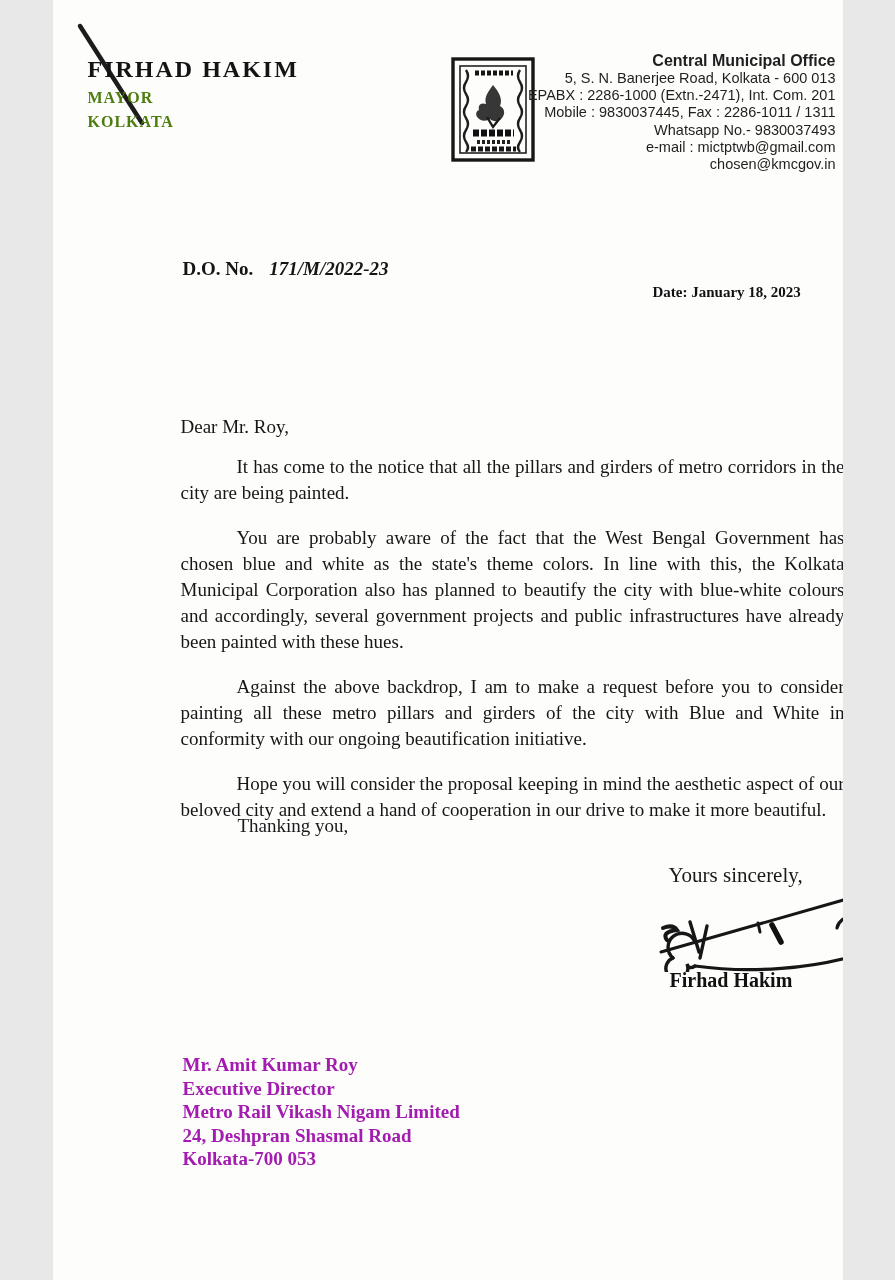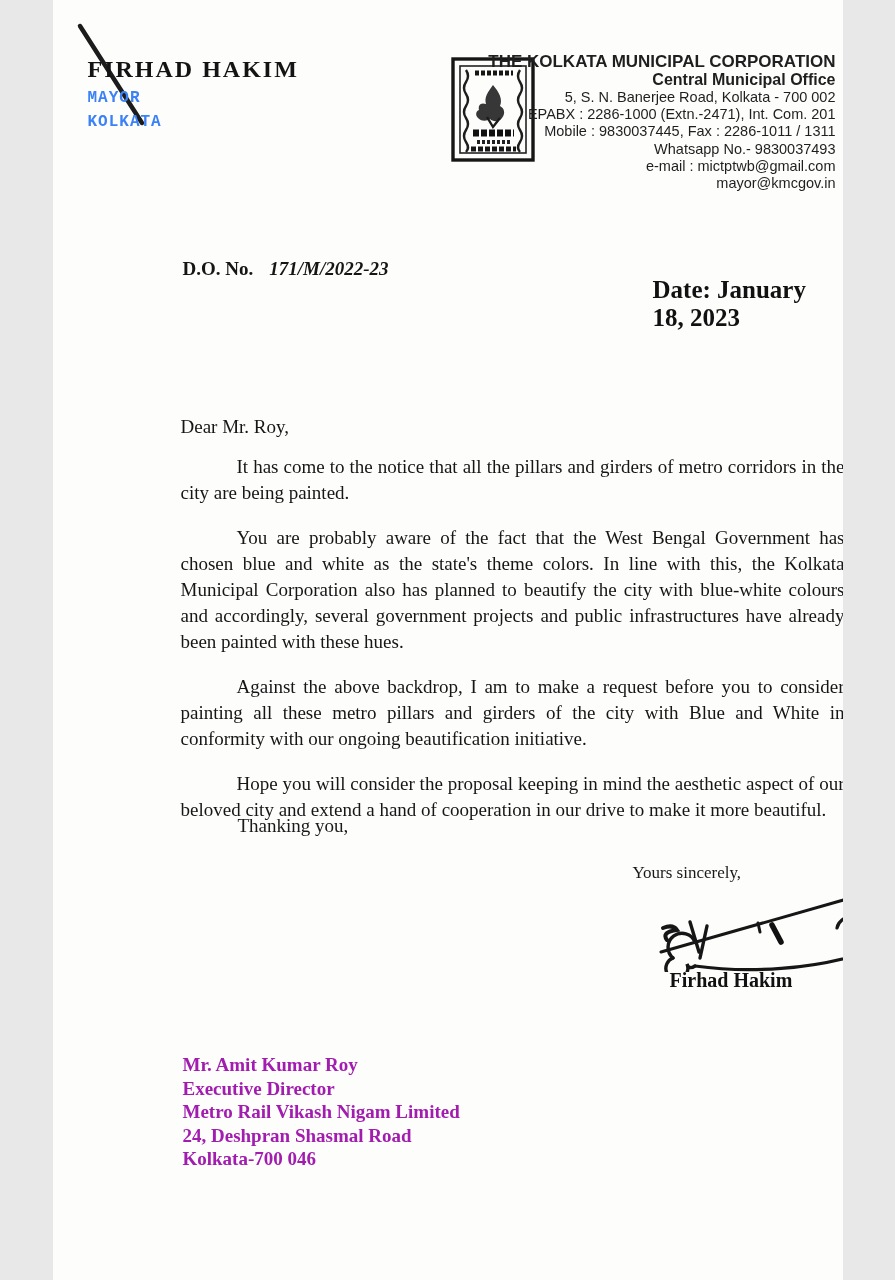--- a/index.html
+++ b/index.html
@@ -12,56 +12,56 @@
     color:#1a1a1a;
     font-family:"Liberation Serif", serif;
   }
   
   .sender-block{position:absolute;left:35px;top:56px;}
   .sender-name{
     font-family:"Liberation Serif", serif;
     font-weight:bold;font-size:24px;letter-spacing:2px;color:#141414;
   }
   .sender-sub{
-    font-family:Liberation Mono, monospace;
-    font-weight:bold;font-size:16px;letter-spacing:1px;color:#3b82f6;
+    font-family:Liberation Serif, serif;
+    font-weight:bold;font-size:16px;letter-spacing:1px;color:#4d7c0f;
     margin-top:6px;
   }
   .emblem{position:absolute;left:398px;top:57px;width:84px;height:105px;}
   .org-block{
     position:absolute;right:7px;top:52px;width:430px;
     text-align:right;
     font-family:"Liberation Sans", sans-serif;color:#1f1f1f;
   }
   .org-name{font-weight:bold;font-size:17px;line-height:19px;}
   .org-office{font-weight:bold;font-size:16px;line-height:18px;}
   .org-line{font-size:14.5px;line-height:17.2px;}
   
   .ref-no{
     position:absolute;left:130px;top:258px;
     font-weight:bold;font-size:19px;color:#151515;
   }
   .ref-no .val{margin-left:16px;font-style:italic;}
   .ref-date{
-    position:absolute;left:600px;top:276px;
-    font-weight:bold;font-size:25px;color:#111;
+    position:absolute;left:600px;top:284px;
+    font-weight:bold;font-size:15px;color:#111;
   }
   
   .letter-body{
     position:absolute;left:128px;top:414px;width:664px;
     font-size:19px;line-height:26px;color:#161616;
   }
   .salutation{margin:0 0 14px 0;}
   .letter-body p.para{
     margin:0 0 19px 0;
     text-align:justify;
     text-indent:56px;
   }
   .thanking{position:absolute;left:185px;top:815px;font-size:19px;}
-  .sincerely{position:absolute;left:580px;top:863px;font-size:17px;}
+  .sincerely{position:absolute;left:616px;top:863px;font-size:21px;}
   .signature{position:absolute;left:590px;top:882px;width:265px;height:90px;}
   .signatory{
     position:absolute;left:617px;top:969px;
     font-weight:bold;font-size:20px;color:#111;
   }
   
   .recipient{
     position:absolute;left:130px;top:1053px;
     font-weight:bold;font-size:19px;line-height:23.5px;color:#a21caf;
   }
@@ -98,28 +98,27 @@
 
     <path d="M42 28 c-5 7 -9 12 -7 19 c-6 -2 -8 2 -7 6 c-3 1 -4 5 -1 8 c4 4 9 3 12 1 c3 3 9 3 12 -1 c4 -5 2 -10 -2 -12 c3 -7 -1 -14 -7 -21 z" fill="#1b1b1b" opacity="0.88"></path>
     <path d="M36 60 l6 10 l7 -9" fill="none" stroke="#1b1b1b" stroke-width="2.4"></path>
 
     <line x1="22" y1="76" x2="63" y2="76" stroke="#111" stroke-width="7" stroke-dasharray="6 2"></line>
     <line x1="26" y1="85" x2="59" y2="85" stroke="#222" stroke-width="4" stroke-dasharray="3 2"></line>
     <line x1="20" y1="92" x2="65" y2="92" stroke="#161616" stroke-width="5" stroke-dasharray="5 2"></line>
   </svg>
 
   <div class="org-block">
-    <div class="org-name">THE KOLKATA MUNICIPAL CORPORATION</div>
     <div class="org-office">Central Municipal Office</div>
-    <div class="org-line">5, S. N. Banerjee Road, Kolkata - 700 002</div>
+    <div class="org-line">5, S. N. Banerjee Road, Kolkata - 600 013</div>
     <div class="org-line">EPABX : 2286-1000 (Extn.-2471), Int. Com. 201</div>
     <div class="org-line">Mobile : 9830037445, Fax : 2286-1011 / 1311</div>
     <div class="org-line">Whatsapp No.- 9830037493</div>
     <div class="org-line">e-mail : mictptwb@gmail.com</div>
-    <div class="org-line">mayor@kmcgov.in</div>
+    <div class="org-line">chosen@kmcgov.in</div>
   </div>
 
   <div class="ref-no">
     <span>D.O. No.</span><span class="val">171/M/2022-23</span>
   </div>
   <div class="ref-date">Date: January 18, 2023</div>
   <div class="dot-artifact"></div>
 
   <div class="letter-body">
     <p class="salutation">Dear Mr. Roy,</p>
@@ -143,16 +142,16 @@
     <path d="M129 43 l 9 17" fill="none" stroke="#111" stroke-width="5.5" stroke-linecap="round"></path>
   </svg>
 
   <div class="signatory">Firhad Hakim</div>
 
   <div class="recipient">
     <div>Mr. Amit Kumar Roy</div>
     <div>Executive Director</div>
     <div>Metro Rail Vikash Nigam Limited</div>
     <div>24, Deshpran Shasmal Road</div>
-    <div>Kolkata-700 046</div>
+    <div>Kolkata-700 053</div>
   </div>
 
 </div>
 
 </body></html>

